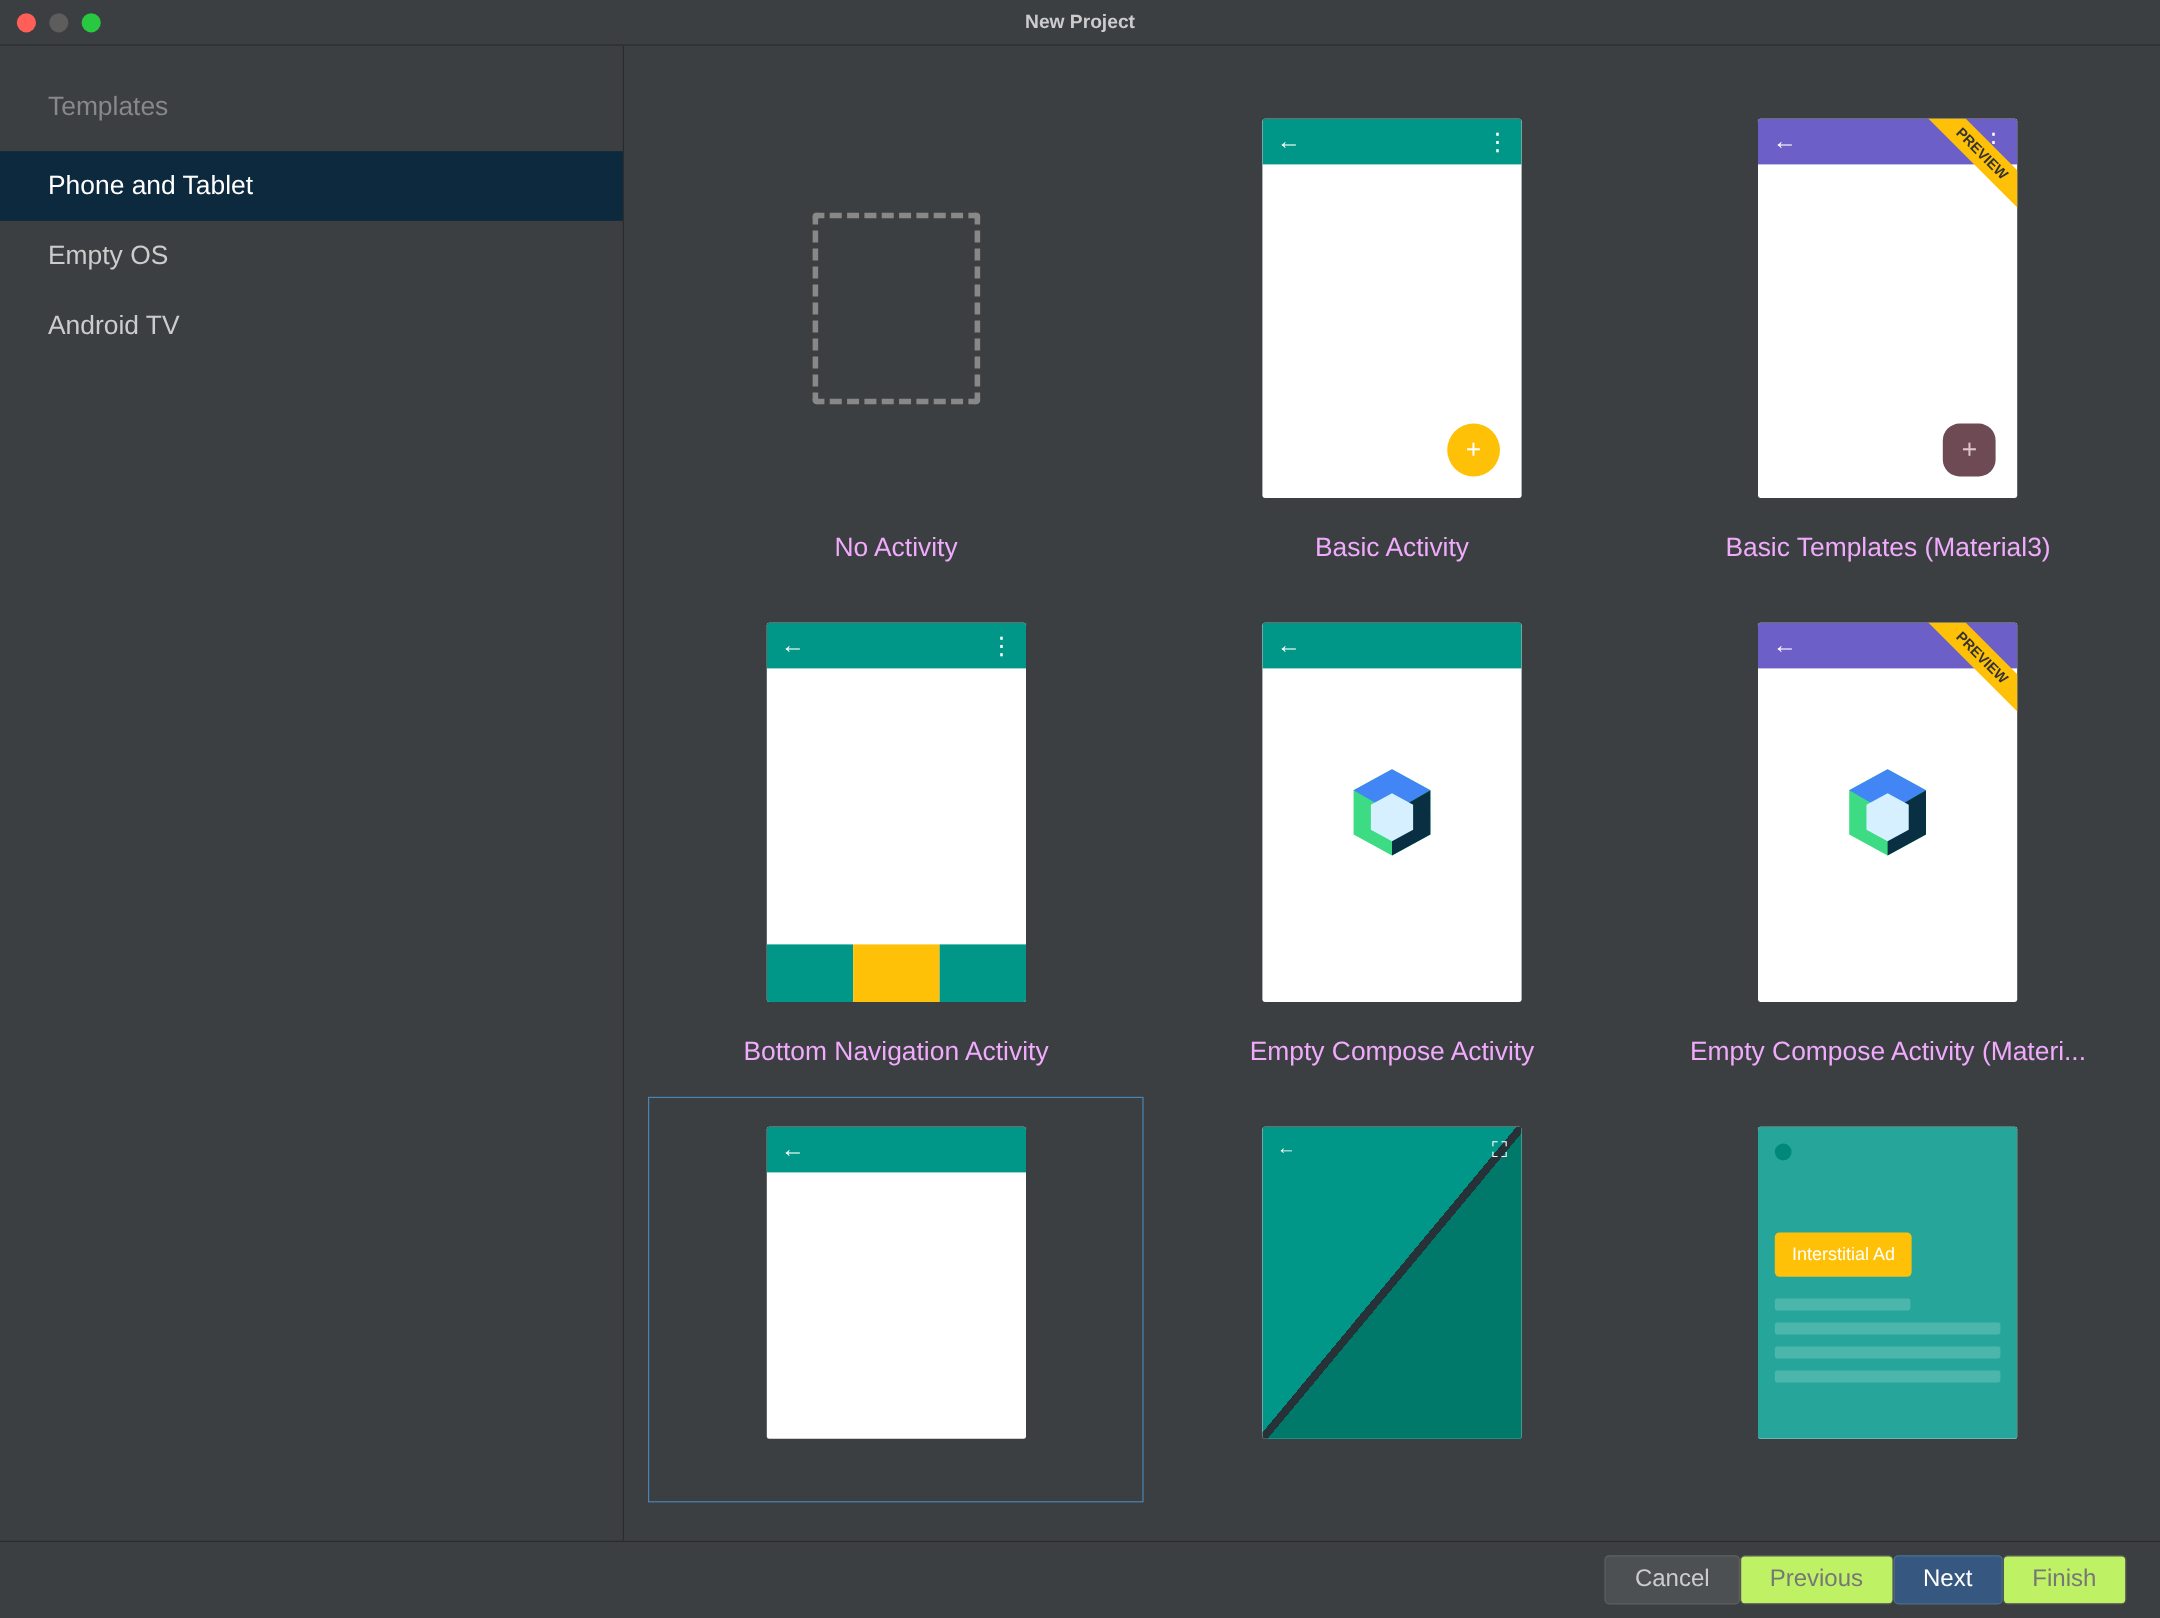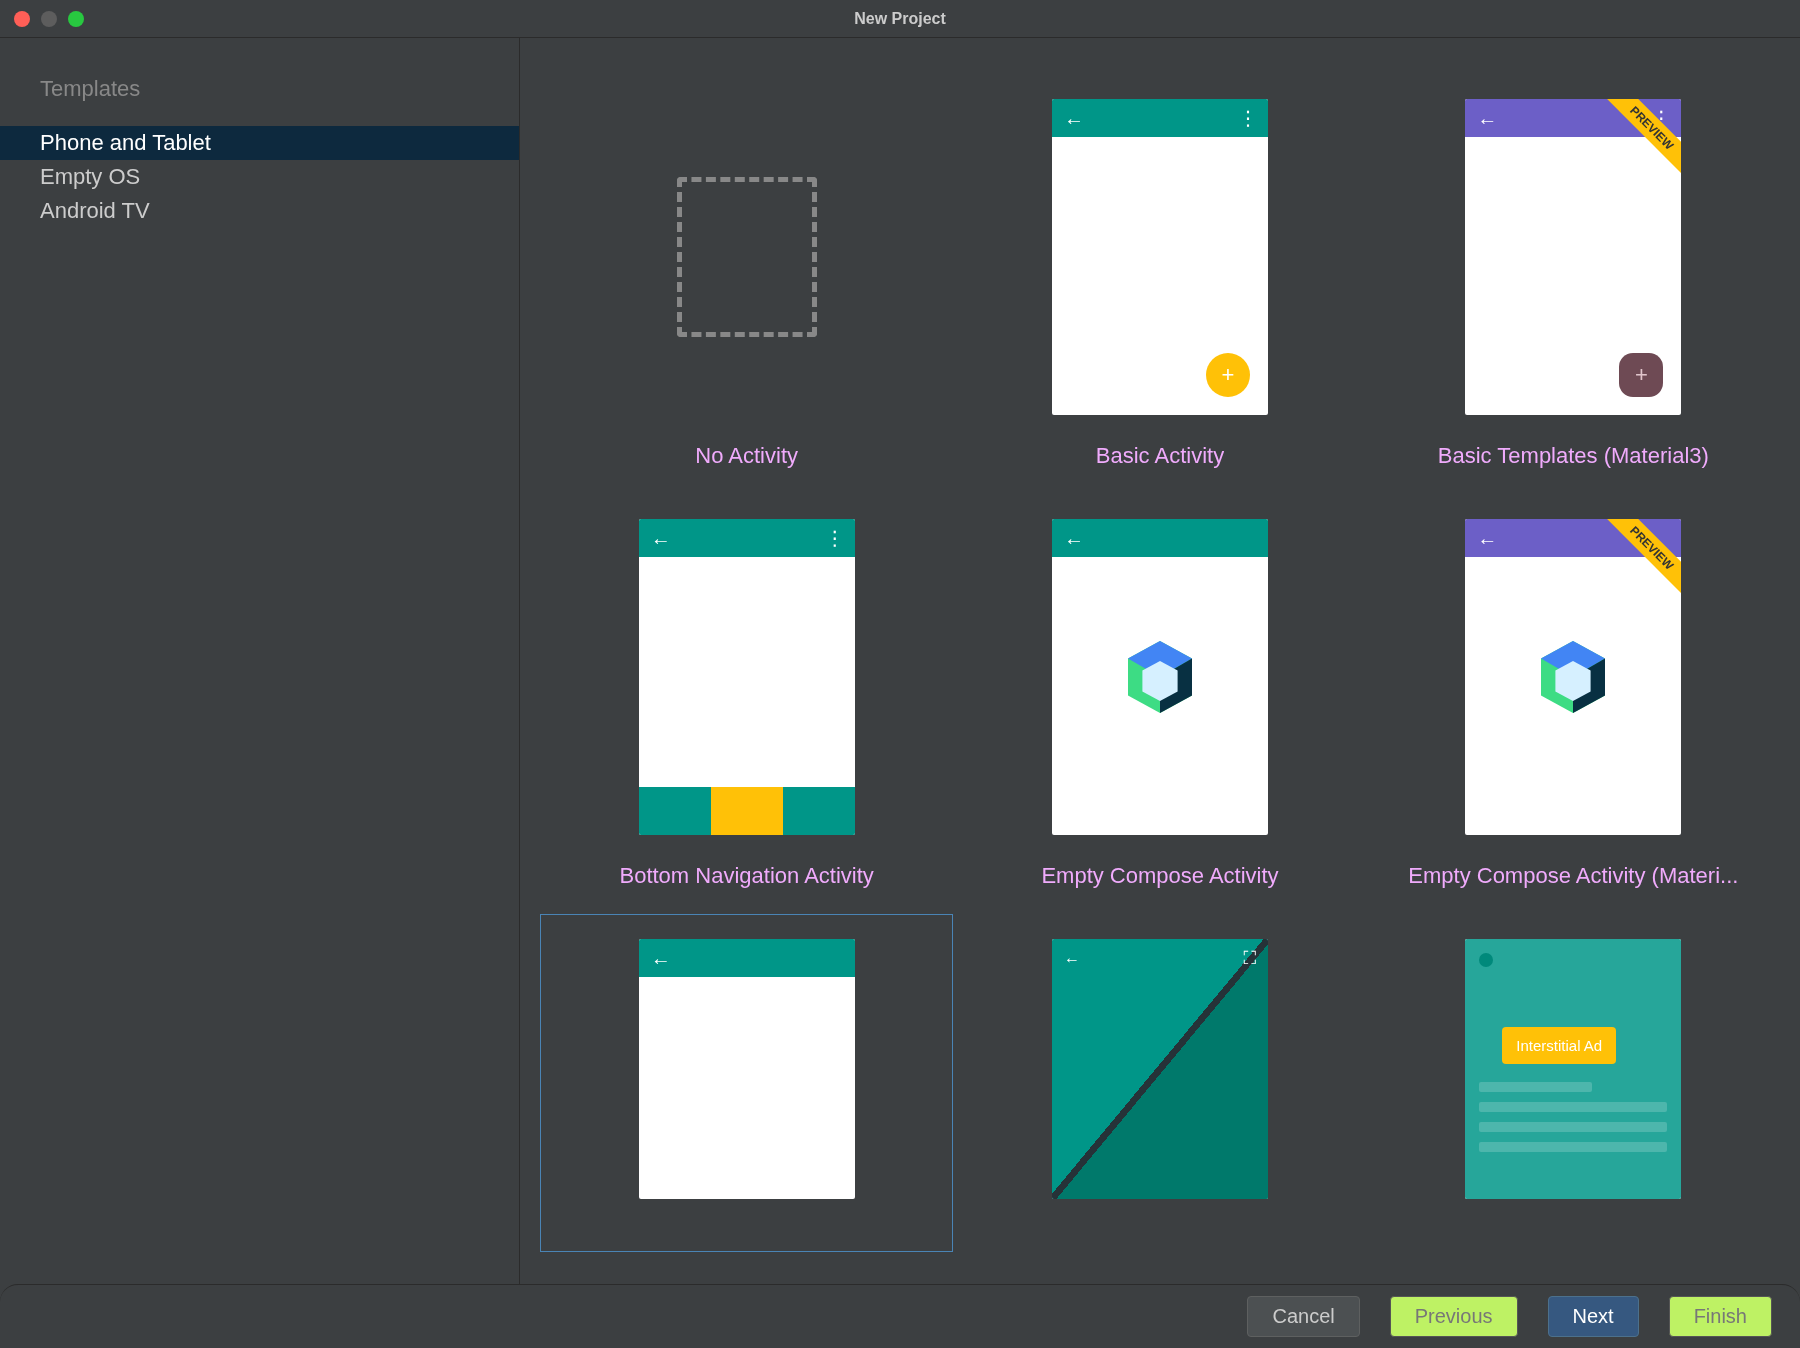--- a/index.html
+++ b/index.html
@@ -54,21 +54,21 @@
       padding-top: 28px;
     }
     .sidebar-header {
       font-size: 22px;
       color: #888;
       padding: 10px 40px 24px;
     }
     .sidebar-item {
       font-size: 22px;
       color: #cccccc;
-      padding: 4px 40px;
+      padding: 16px 40px;
       cursor: pointer;
     }
     .sidebar-item.selected {
       background: #0d293e;
       color: #ffffff;
     }
     .content {
       flex: 1;
       overflow-y: auto;
       padding: 36px 20px 0;
@@ -226,38 +226,36 @@
       margin-bottom: 60px;
     }
     .ad-btn {
       background: #ffc107;
       color: #fff;
       font-size: 15px;
       padding: 10px 14px;
       border-radius: 4px;
       display: inline-block;
       margin-bottom: 18px;
-      margin-left: 23px;
     }
     .ad-line {
       height: 10px;
       background: #4db6ac;
       margin-bottom: 10px;
       border-radius: 2px;
     }
     .ad-line.short { width: 60%; }
     .footer {
       height: 64px;
       border-top: 1px solid #2b2b2b;
       display: flex;
       align-items: center;
       justify-content: flex-end;
       padding: 0 28px;
-      gap: 30px;
-      border-radius: 18px;
+      gap: 0;
     }
     .btn {
       padding: 8px 24px;
       font-size: 20px;
       border-radius: 4px;
       border: 1px solid #5e6060;
       background: #4c5052;
       color: #ccc;
       cursor: pointer;
     }

